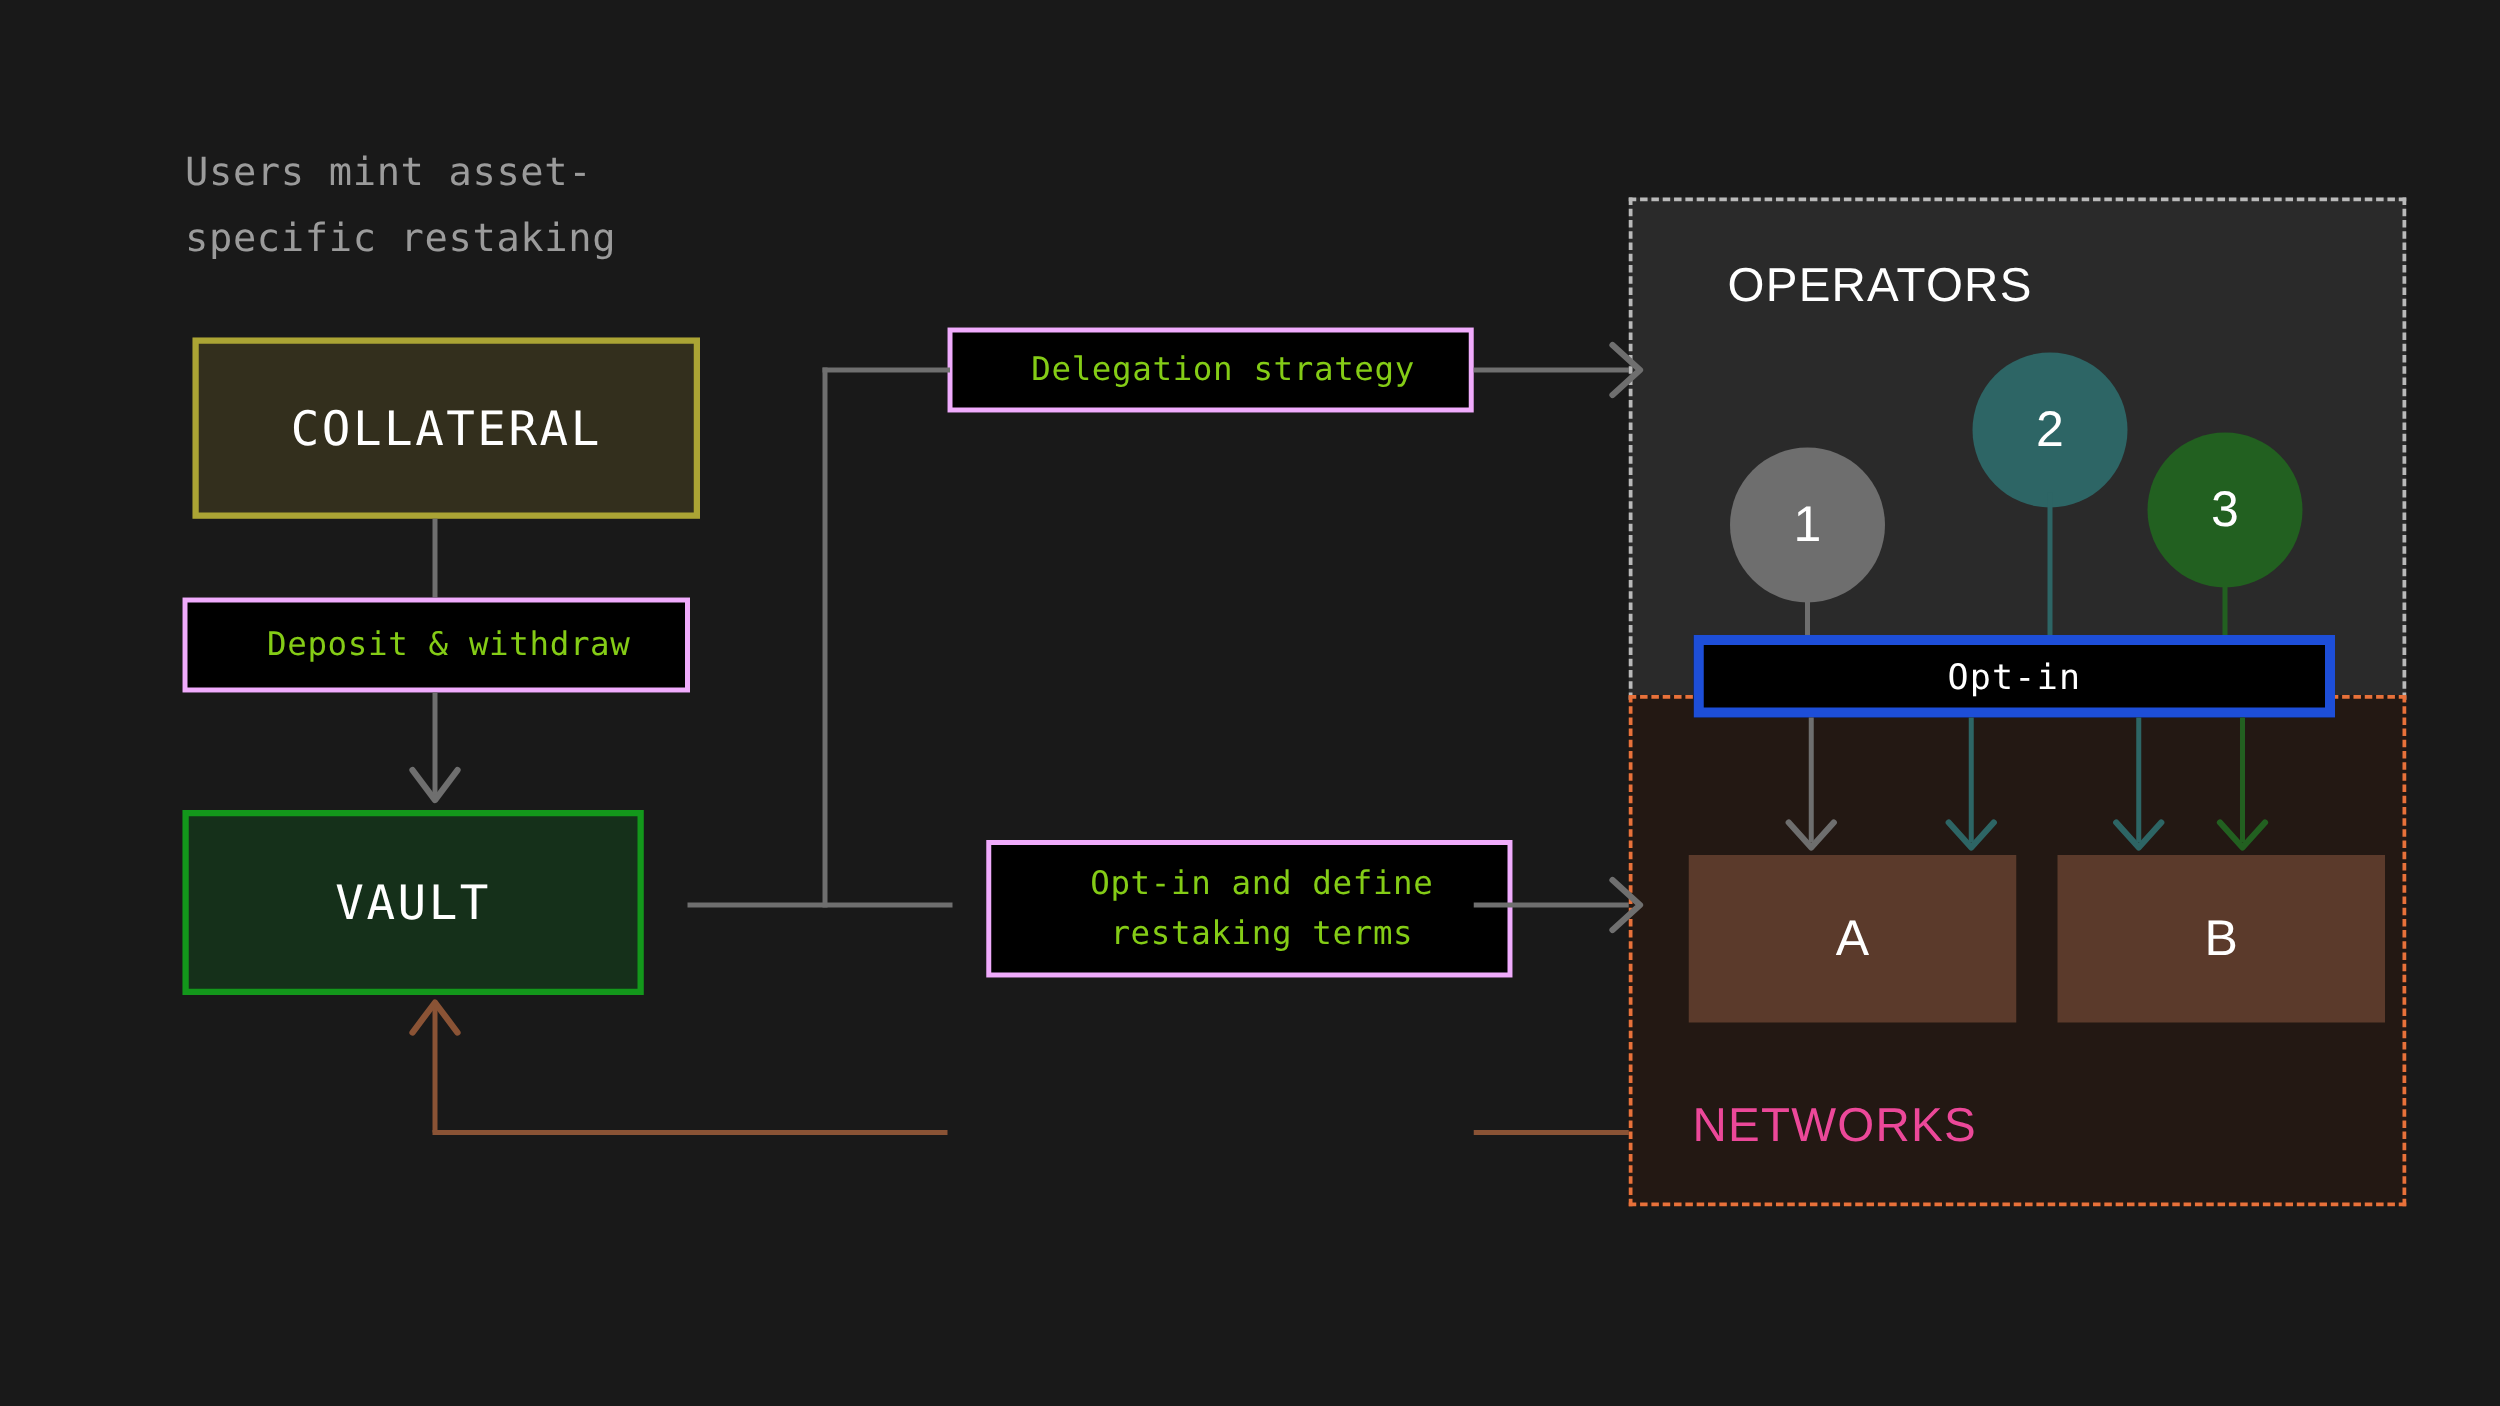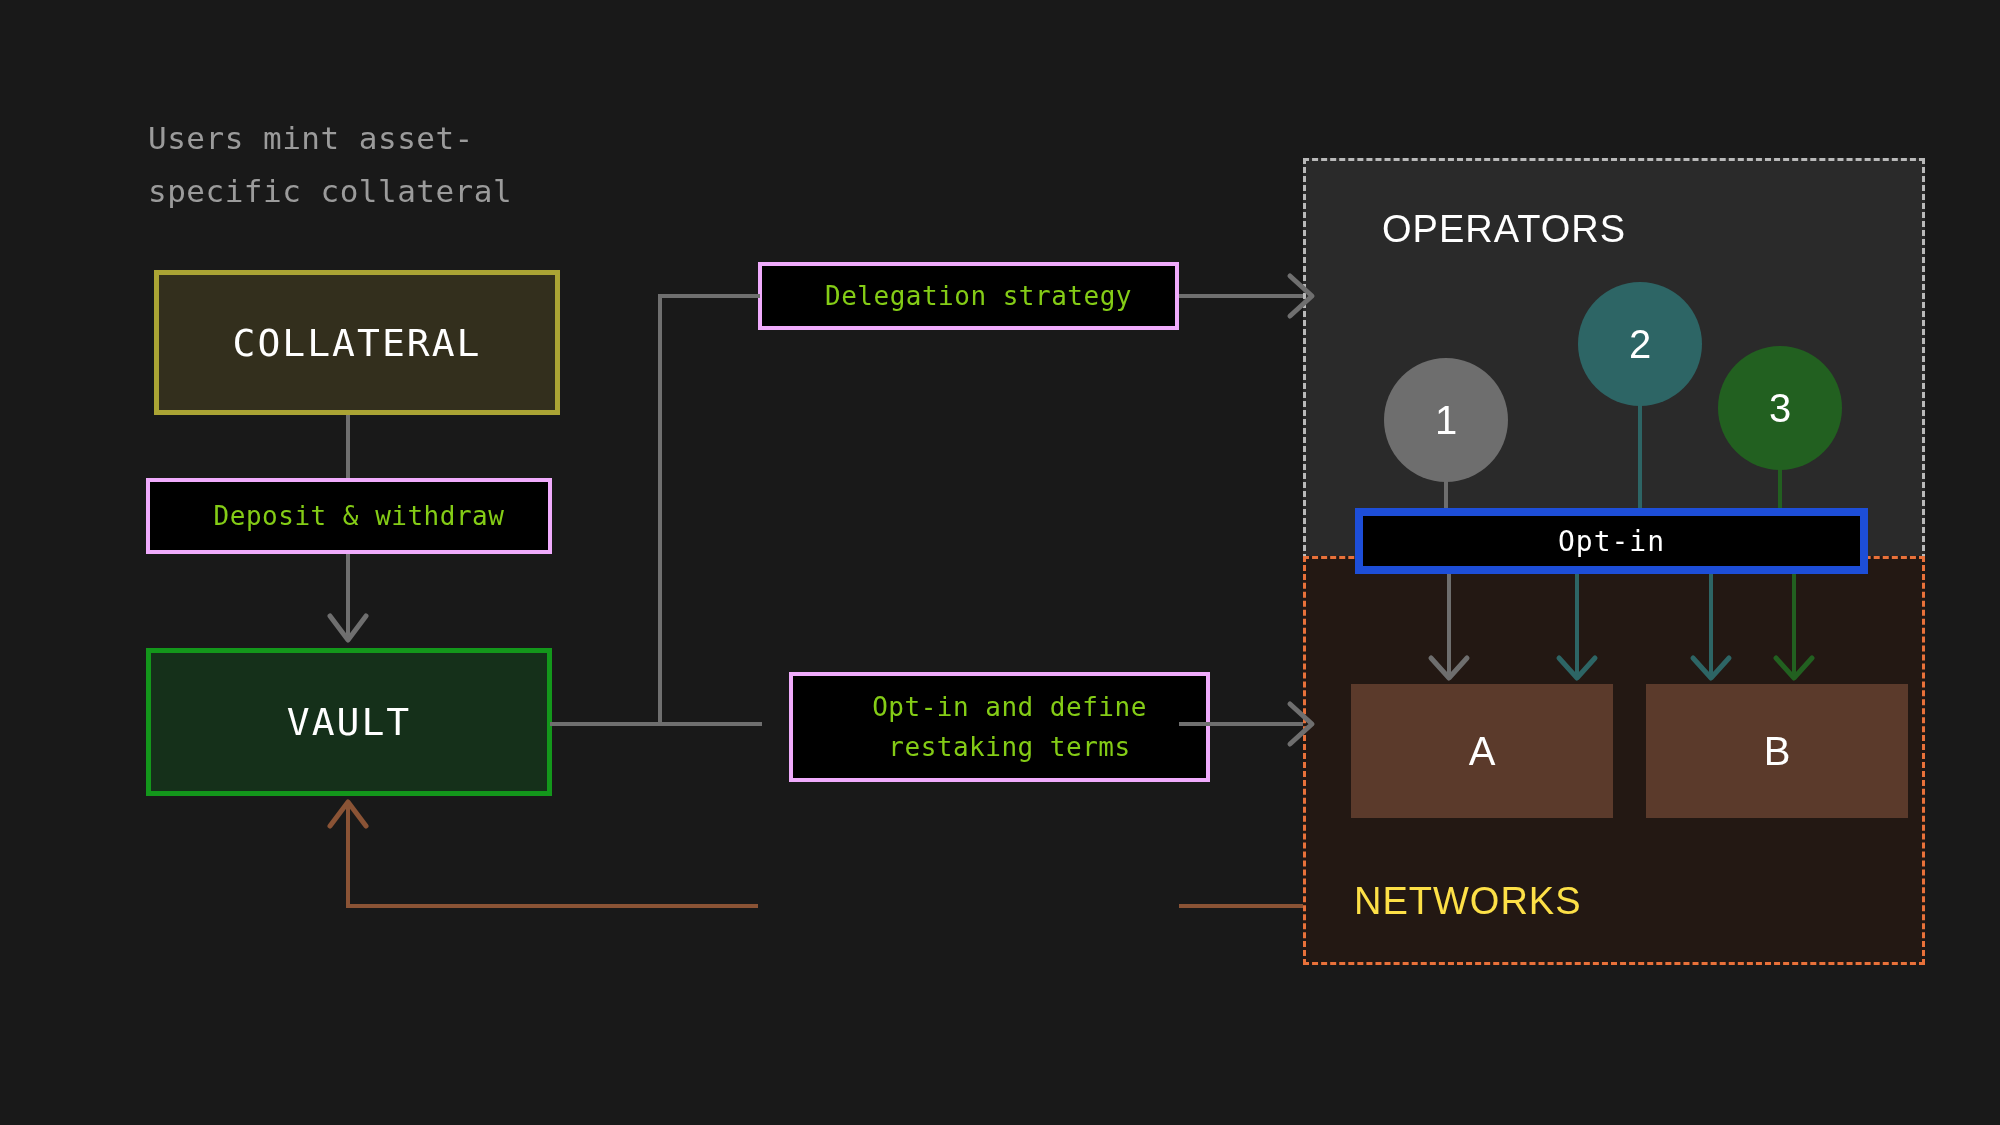--- a/index.html
+++ b/index.html
@@ -85,21 +85,21 @@
     box-sizing: border-box;
     border: 3px dashed #e8713a;
     background: #231813;
   }
   .group-title {
     color: #ffffff;
     font-family: "Liberation Sans", "DejaVu Sans", sans-serif;
     font-size: 38px;
     letter-spacing: 1px;
   }
-  .group-title-networks { color: #fde047; }
+  .group-title-networks { color: #ec4899; }
 
   
   .op-circle {
     border-radius: 50%;
     display: flex;
     align-items: center;
     justify-content: center;
     color: #ffffff;
     font-family: "Liberation Sans", "DejaVu Sans", sans-serif;
     font-size: 40px;
@@ -132,35 +132,35 @@
   }
 
   svg.overlay { position: absolute; left: 0; top: 0; pointer-events: none; }
 </style>
 </head>
 <body>
 
 <div id="stage">
 
   <div class="abs caption" style="left:148px; top:112px; width:420px;">Users mint asset-
-specific collateral</div>
+specific restaking</div>
 
   <div class="abs node node-collateral" style="left:154px; top:270px; width:406px; height:145px;">
     <span>COLLATERAL</span>
   </div>
 
   <div class="abs vline" style="left:346px; top:415px; width:4px; height:63px;"></div>
 
   <div class="abs edgebox" style="left:146px; top:478px; width:406px; height:76px;">
     <span>Deposit &amp; withdraw</span>
   </div>
 
   <div class="abs vline" style="left:346px; top:554px; width:4px; height:86px;"></div>
 
-  <div class="abs node node-vault" style="left:146px; top:648px; width:406px; height:148px;">
+  <div class="abs node node-vault" style="left:146px; top:648px; width:369px; height:148px;">
     <span>VAULT</span>
   </div>
 
   <div class="abs edgebox" style="left:758px; top:262px; width:421px; height:68px;">
     <span>Delegation strategy</span>
   </div>
 
   <div class="abs edgebox" style="left:758px; top:672px; width:421px; height:110px;margin-left:31px;">
     <span>Opt-in and define
 restaking terms</span>

